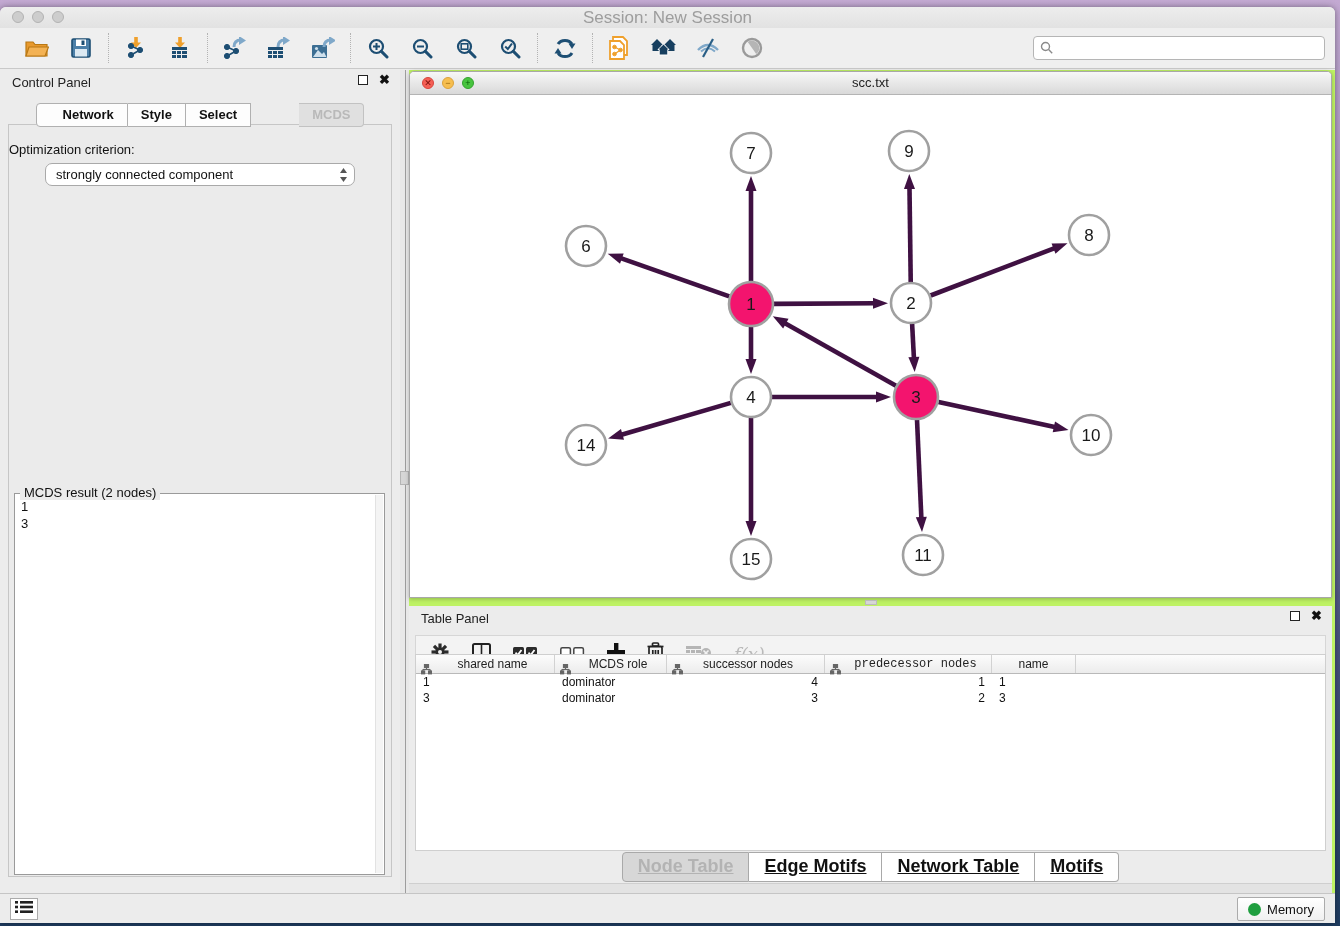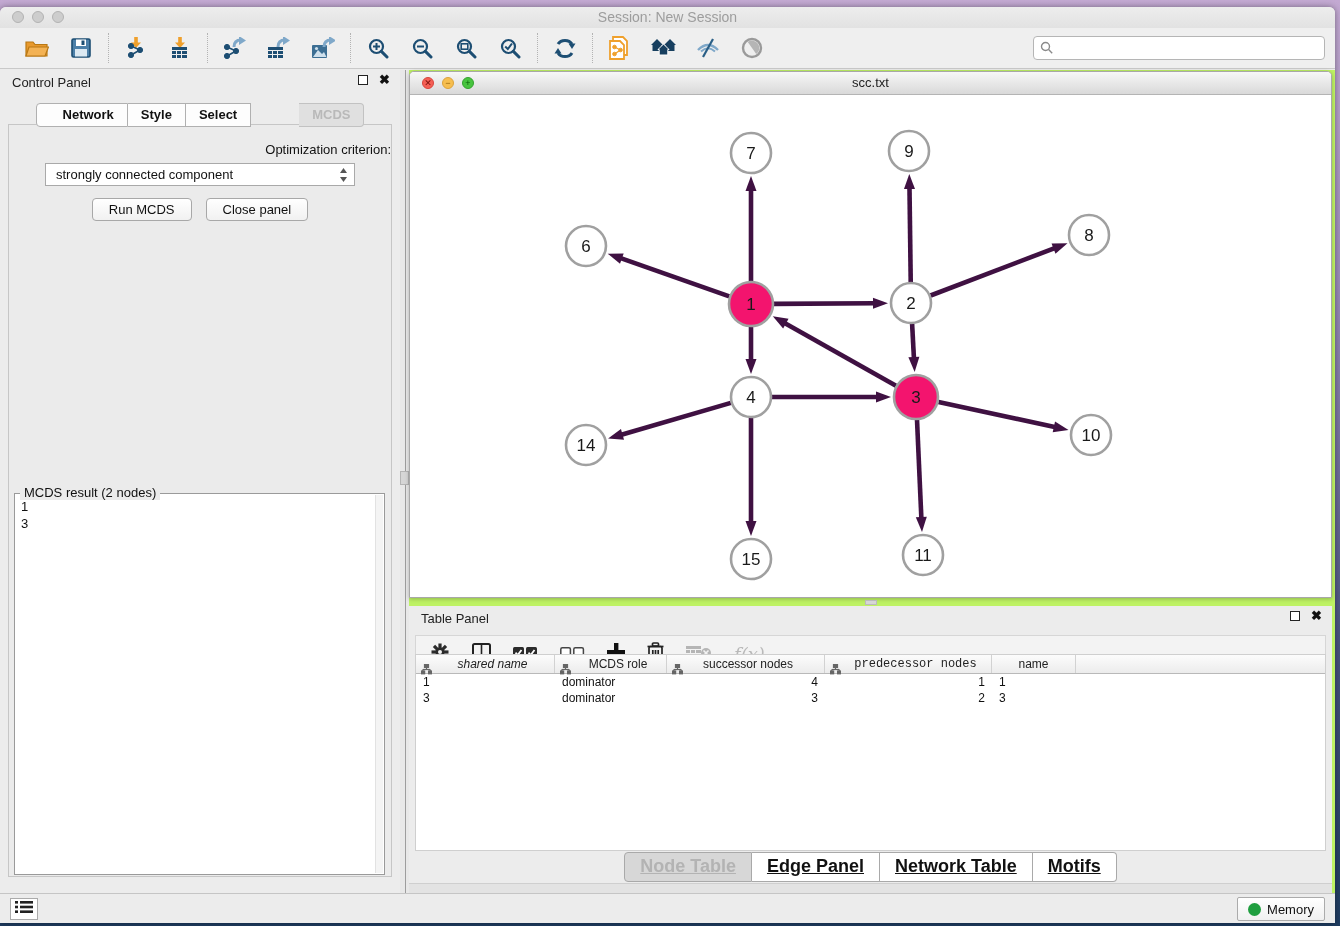--- a/index.html
+++ b/index.html
@@ -7,21 +7,21 @@
     font-family:"Liberation Sans", sans-serif; }
   body { background:linear-gradient(180deg,#c3a9d2 0%,#9b8cba 30%,#47517e 70%,#1e3c60 100%); position:relative; }
 
   .app { position:absolute; left:0; top:7px; right:5px; bottom:3px;
     background:#ececec; border-radius:6px 6px 0 0; overflow:hidden;
     box-shadow:0 0 6px rgba(0,0,0,.4); }
 
   
   .titlebar { position:absolute; left:0; top:0; right:0; height:21px;
     background:linear-gradient(#ededed,#e2e2e2); text-align:center; }
-  .titlebar .title { font-size:14px; color:#9d9d9d; line-height:21px; }
+  .titlebar .title { font-size:17px; color:#9d9d9d; line-height:21px; }
   .tl-dots { position:absolute; left:12px; top:4px; display:flex; gap:8px; }
   .tl-dot { width:12px; height:12px; border-radius:50%; background:#cdcdcd; border:1px solid #b2b2b2;
     position:relative; font-size:9px; line-height:10px; text-align:center; color:transparent; }
   .tl-dot.red   { background:#f45f55; border-color:#d8453d; color:#7c100b; }
   .tl-dot.yel   { background:#f6be4f; border-color:#dca33b; color:#905e06; }
   .tl-dot.grn   { background:#48c43f; border-color:#35a32f; color:#0a5d07; }
 
   
   .toolbar { position:absolute; left:0; top:21px; right:0; height:41px;
     background:#efefef; border-bottom:1px solid #c9c9c9;
@@ -48,23 +48,23 @@
 
   .cp-tabs { display:flex; justify-content:center; margin-top:9px; position:relative; z-index:2; }
   .cp-tab { border:1px solid #b0b0b0; border-left:none; background:#fdfdfd; color:#111;
     font-size:13px; font-weight:bold; padding:3px 13px 4px; cursor:pointer; }
   .cp-tab:first-child { border-left:1px solid #b0b0b0; border-radius:4px 0 0 4px;padding-left:26px; }
   .cp-tab:last-child { border-radius:0 4px 4px 0; }
   .cp-tab.selected { background:#e0e0e0; color:#b9b9b9; border-color:#c2c2c2;margin-left:48px; }
 
   .cp-box { position:absolute; left:8px; right:8px; top:55px; bottom:16px;
     border:1px solid #c6c6c6; background:#ebebeb; margin-top:-1px; }
-  .opt-label { text-align:right; font-size:13px; color:#111; margin-top:17px; }
+  .opt-label { text-align:left; font-size:13px; color:#111; margin-top:17px; }
   .combo { position:absolute; left:36px; right:36px; top:38px; height:23px; background:#fff;
-    border:1px solid #a9a9a9; border-radius:0; font-size:13px; color:#111;
+    border:1px solid #a9a9a9; border-radius:7px; font-size:13px; color:#111;
     line-height:21px; padding-left:10px; cursor:pointer; }
   .combo .arrows { position:absolute; right:6px; top:3px; }
   .cp-buttons { position:absolute; top:73px; left:0; right:0; display:flex; justify-content:center; gap:14px; }
   .btn { height:23px; padding:0 16px; border:1px solid #a8a8a8; border-radius:4px;
     background:linear-gradient(#ffffff,#f1f1f1); font-size:13px; color:#111; cursor:pointer;
     font-family:"Liberation Sans",sans-serif; }
 
   .result-box { position:absolute; left:5px; right:6px; top:368px; bottom:1px;
     border:1px solid #9a9a9a; background:#fff; }
   .result-legend { position:absolute; top:-9px; left:5px; background:#ebebeb; padding:0 4px;
@@ -382,24 +382,20 @@
       <div class="cp-box">
         <div class="opt-label">Optimization criterion:</div>
         <div class="combo">
           <span>strongly connected component</span>
           <span class="arrows">
             <svg width="9" height="16" viewBox="0 0 9 16">
                 <polygon points="4.5,1 8,6 1,6" fill="#555"></polygon>
                 <polygon points="4.5,15 8,10 1,10" fill="#555"></polygon>
               </svg>
           </span>
-        </div>
-        <div class="cp-buttons">
-          <button class="btn">Run MCDS</button>
-          <button class="btn">Close panel</button>
         </div>
         <div class="result-box">
           <span class="result-legend">MCDS result (2 nodes)</span>
           <div class="result-body" id="result-body">
               <div>1</div>
               <div>3</div>
             </div>
           <div class="result-scroll"></div>
         </div>
       </div>
@@ -583,21 +579,21 @@
                 <line x1="17.5" y1="6.5" x2="22.5" y2="11.5" stroke="#f3f3f3" stroke-width="1.6"></line>
                 <line x1="22.5" y1="6.5" x2="17.5" y2="11.5" stroke="#f3f3f3" stroke-width="1.6"></line>
               </svg></span>
           </div>
           <div class="tp-btn">
             <span class="fx">f(x)</span>
           </div>
         </div>
       <div class="grid-wrap">
         <div class="grid-header" id="grid-header">
-            <div class="gh-cell" style="width: 139px; font-style: italic;">
+            <div class="gh-cell" style="width: 139px;">
               <span>
                 <svg width="11" height="11" viewBox="0 0 11 11">
                   <g fill="none" stroke="#666" stroke-width="1.2">
                     <rect x="3.5" y="0.6" width="4" height="2.8" fill="#666"></rect>
                     <line x1="5.5" y1="3.4" x2="5.5" y2="5.5"></line>
                     <line x1="1.8" y1="5.5" x2="9.2" y2="5.5"></line>
                     <line x1="1.8" y1="5.5" x2="1.8" y2="7"></line>
                     <line x1="9.2" y1="5.5" x2="9.2" y2="7"></line>
                     <rect x="0.6" y="7" width="3" height="2.8" fill="#666"></rect>
                     <rect x="7.6" y="7" width="3" height="2.8" fill="#666"></rect>
@@ -672,21 +668,21 @@
               <div class="gr-cell" style="width: 112px;">dominator</div>
               <div class="gr-cell right" style="width: 158px;">3</div>
               <div class="gr-cell right" style="width: 167px;">2</div>
               <div class="gr-cell" style="width: 84px;">3</div>
             </div>
           </div>
       </div>
       <div class="tp-strip"></div>
       <div class="tp-tabs" id="tp-tabs">
           <div class="tp-tab selected">Node Table</div>
-          <div class="tp-tab">Edge Panel</div>
+          <div class="tp-tab">Edge Motifs</div>
           <div class="tp-tab">Network Table</div>
           <div class="tp-tab">Motifs</div>
         </div>
     </div>
 
   </div>
 
   <div class="statusbar">
     <div class="list-btn">
       <span>

